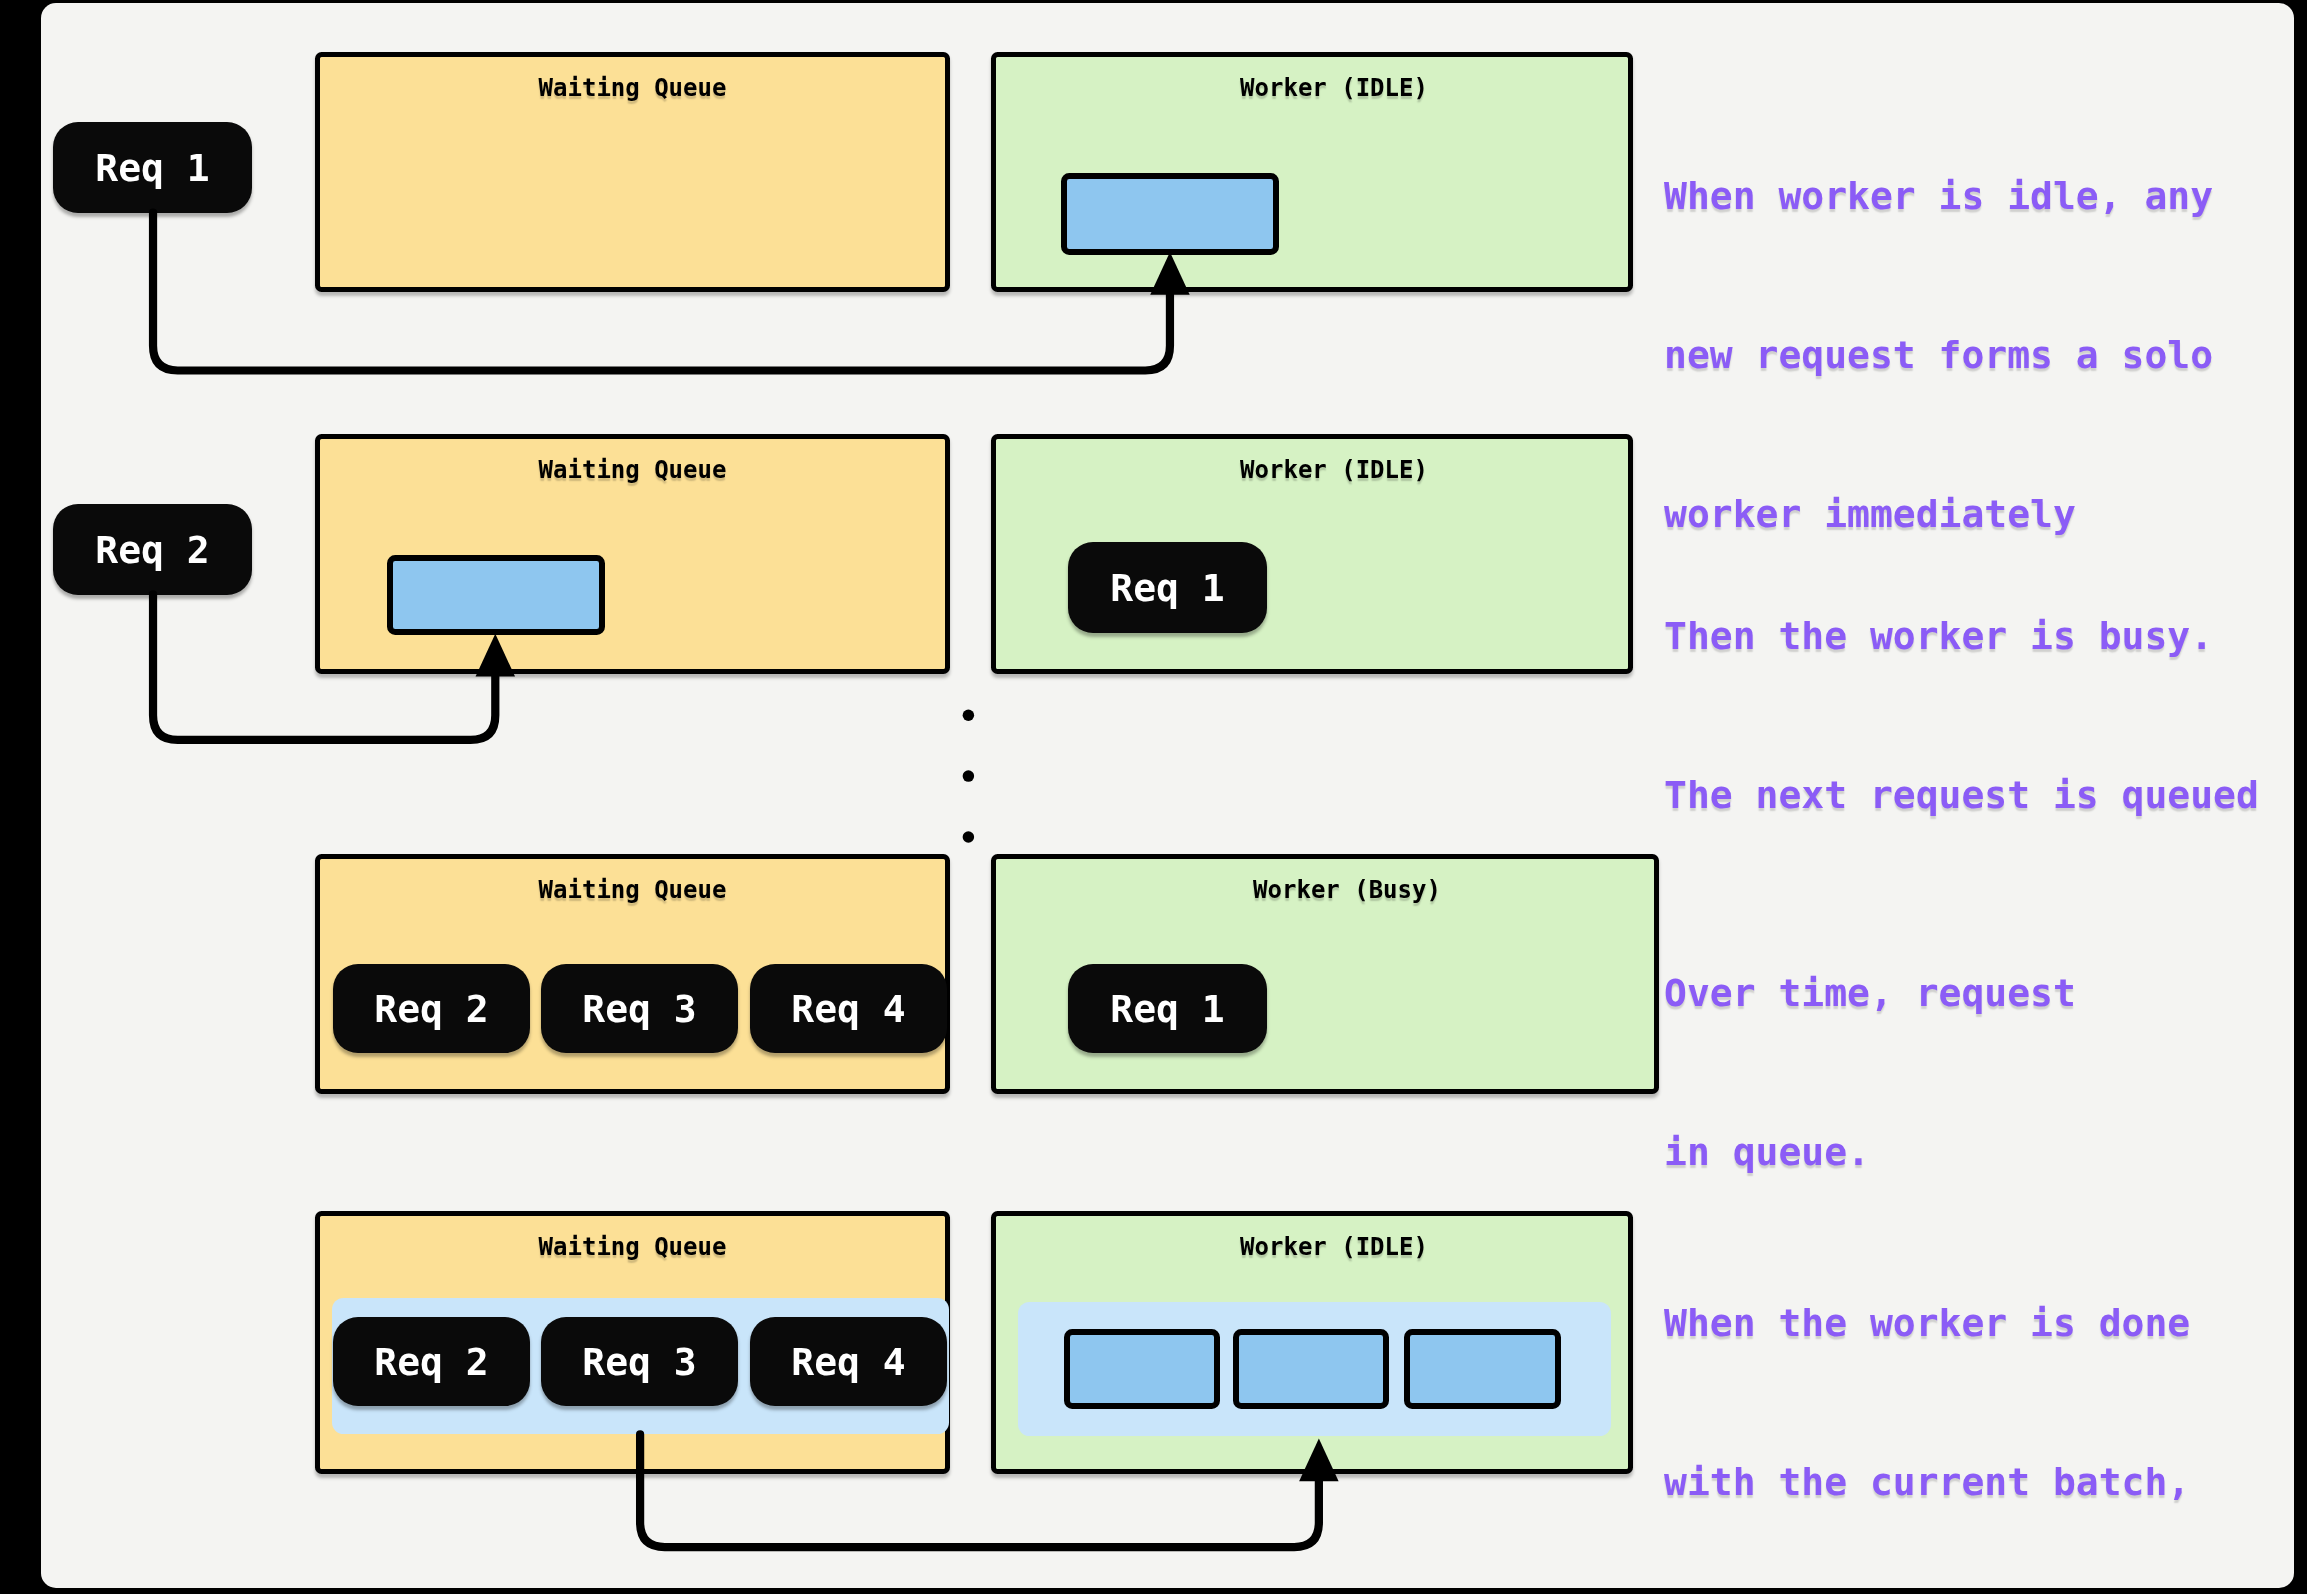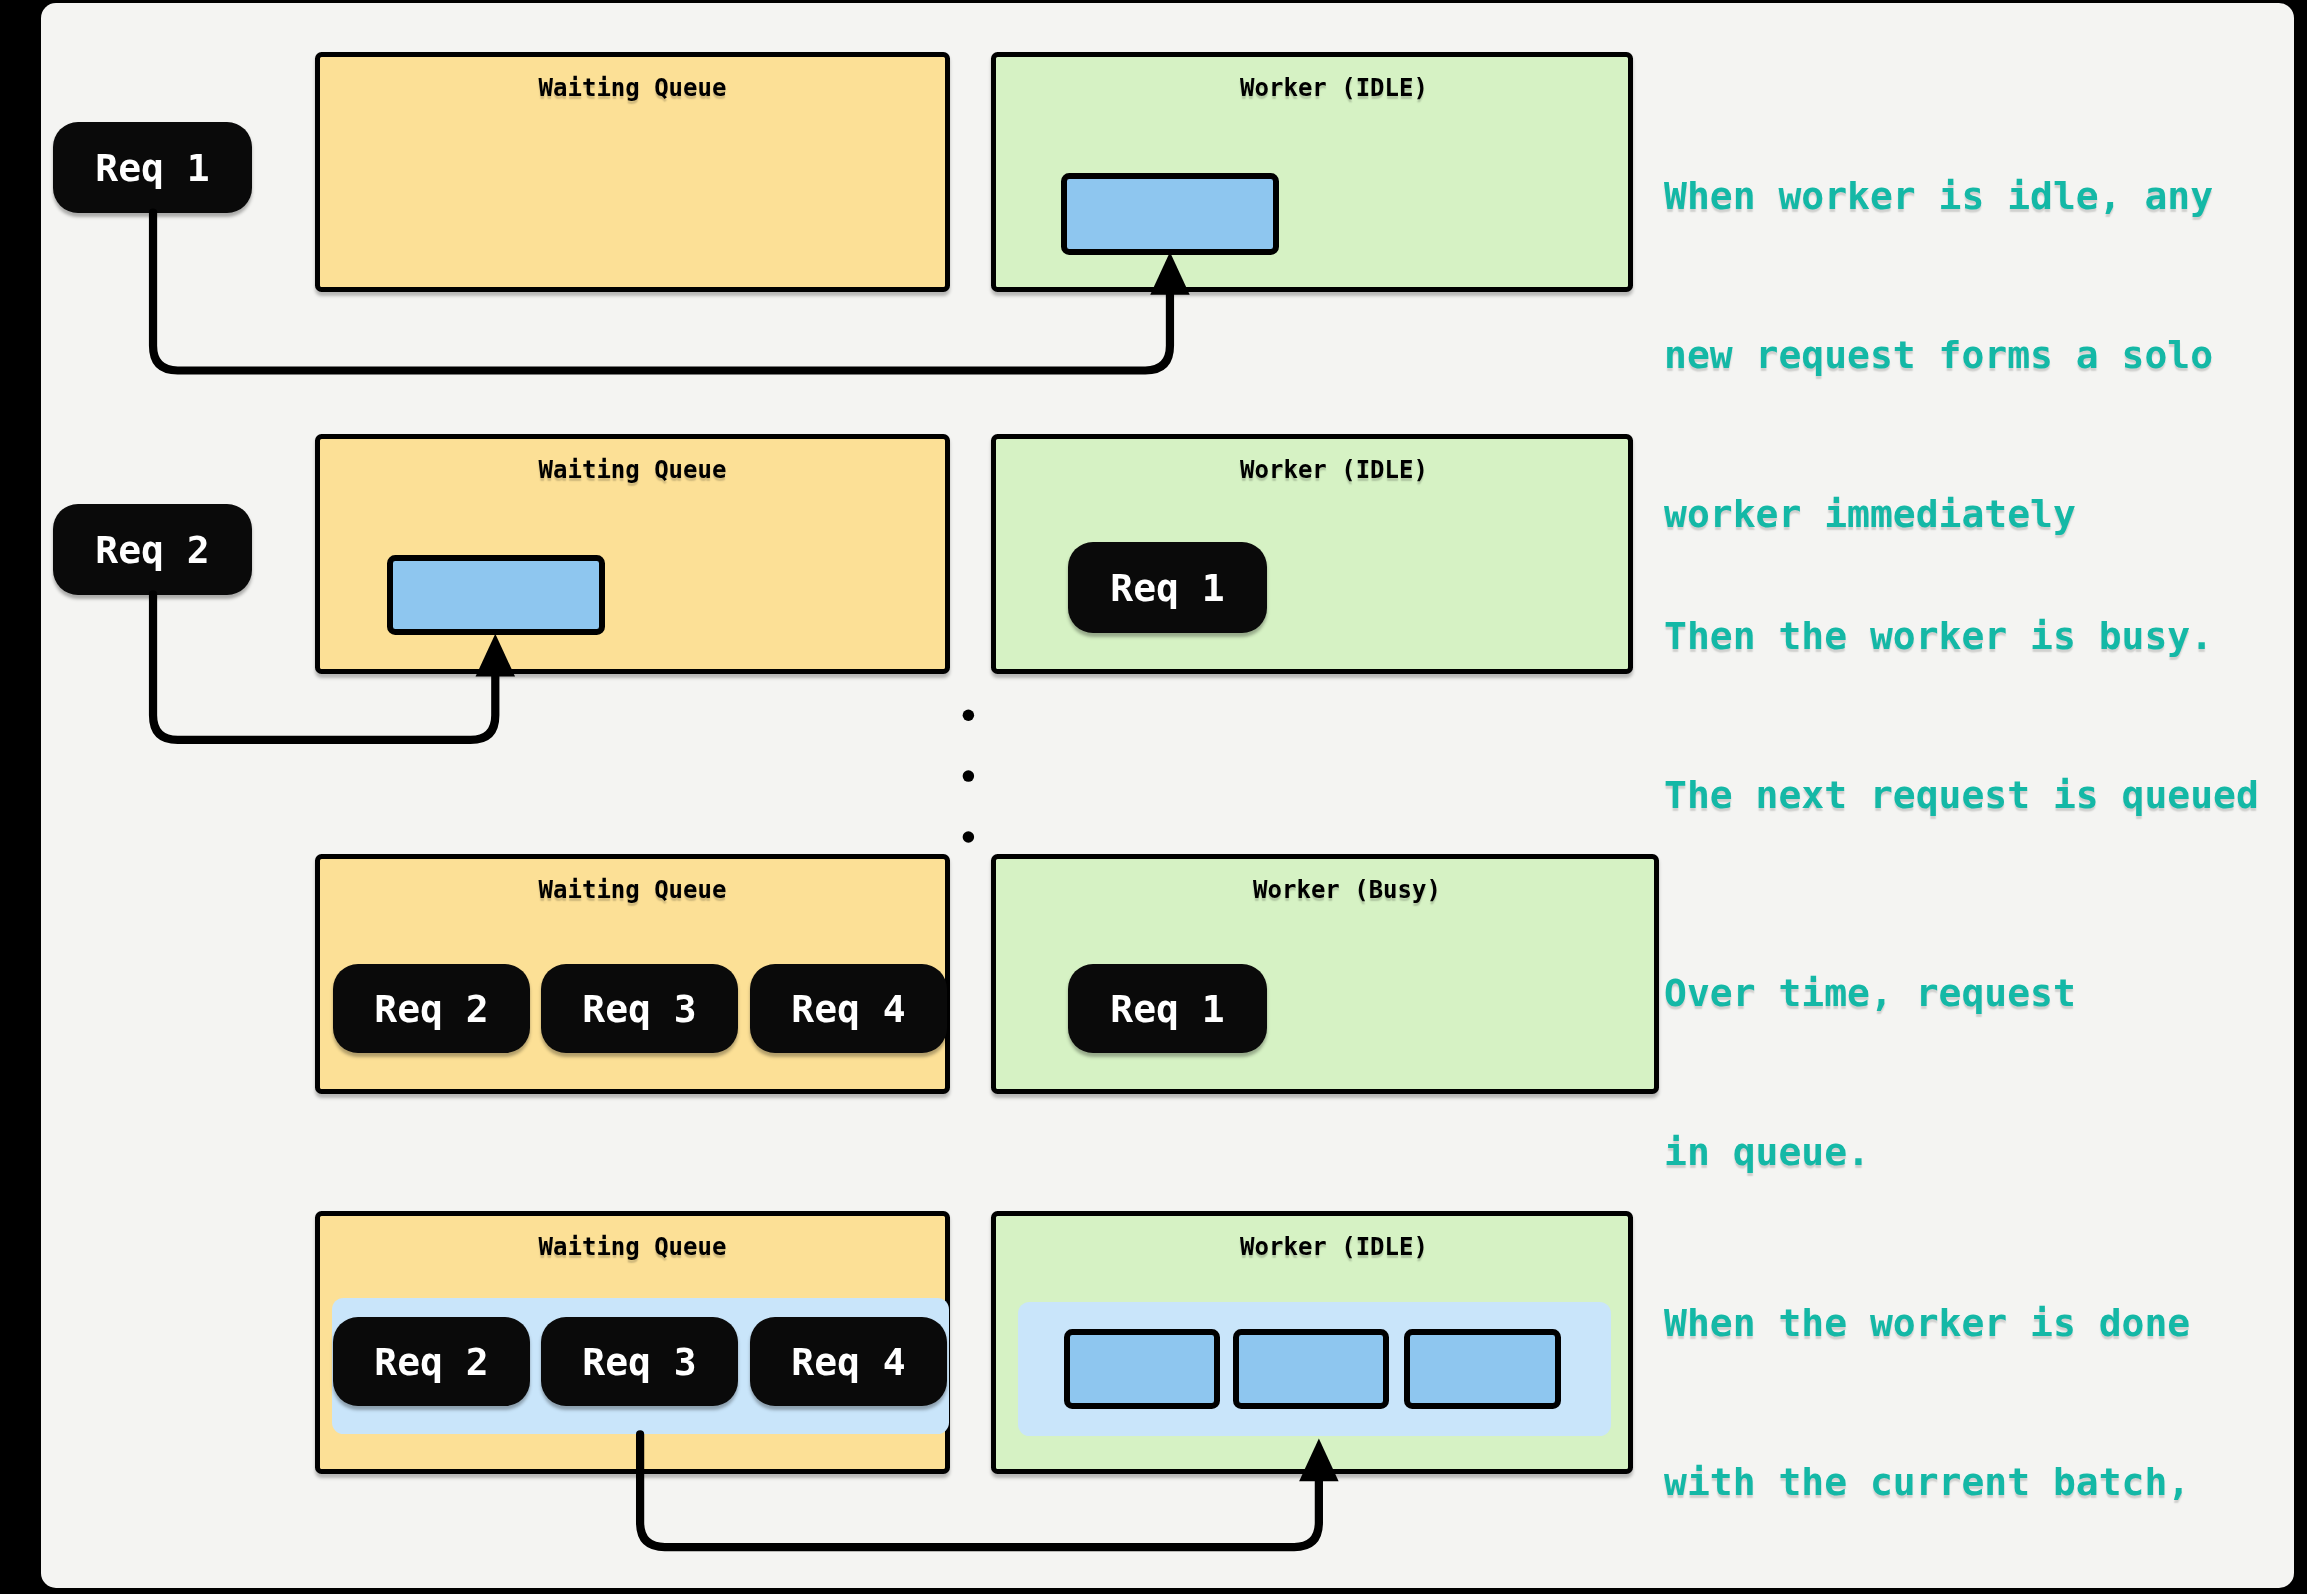--- a/index.html
+++ b/index.html
@@ -12,21 +12,21 @@
   .box.queue{background:#FCE096;}
   .box.worker{background:#D6F2C4;padding-left:44px;}
   .box-title{padding-top:5px;text-align:center;font-weight:bold;font-size:24px;
              line-height:53px;color:#000;text-shadow:0 2.5px 1.6px rgba(0,0,0,0.18);}
   .pill{position:absolute;background:#0A0A0A;color:#FFFFFF;border-radius:25px;
         font-size:38px;font-weight:bold;display:flex;align-items:center;justify-content:center;
         box-shadow:0 3.3px 3.3px rgba(0,0,0,0.3);}
   .slot{position:absolute;background:#8EC6EF;border:6.6px solid #000;border-radius:8.2px;
         box-sizing:border-box;}
   .band{position:absolute;background:#C9E5FA;border-radius:11.5px;}
-  .caption{position:absolute;font-size:38px;font-weight:bold;line-height:53px;color:#14b8a6;
+  .caption{position:absolute;font-size:38px;font-weight:bold;line-height:53px;color:#8b5cf6;
            white-space:pre;text-shadow:0 2.5px 1.6px rgba(0,0,0,0.15);}
   svg.overlay{position:absolute;left:0;top:0;pointer-events:none;}
 </style>
 </head>
 <body>
 
 <div class="page">
   <div class="panel"></div>
 
   <div class="pill" style="left:53px;top:122px;width:199px;height:91px;">

